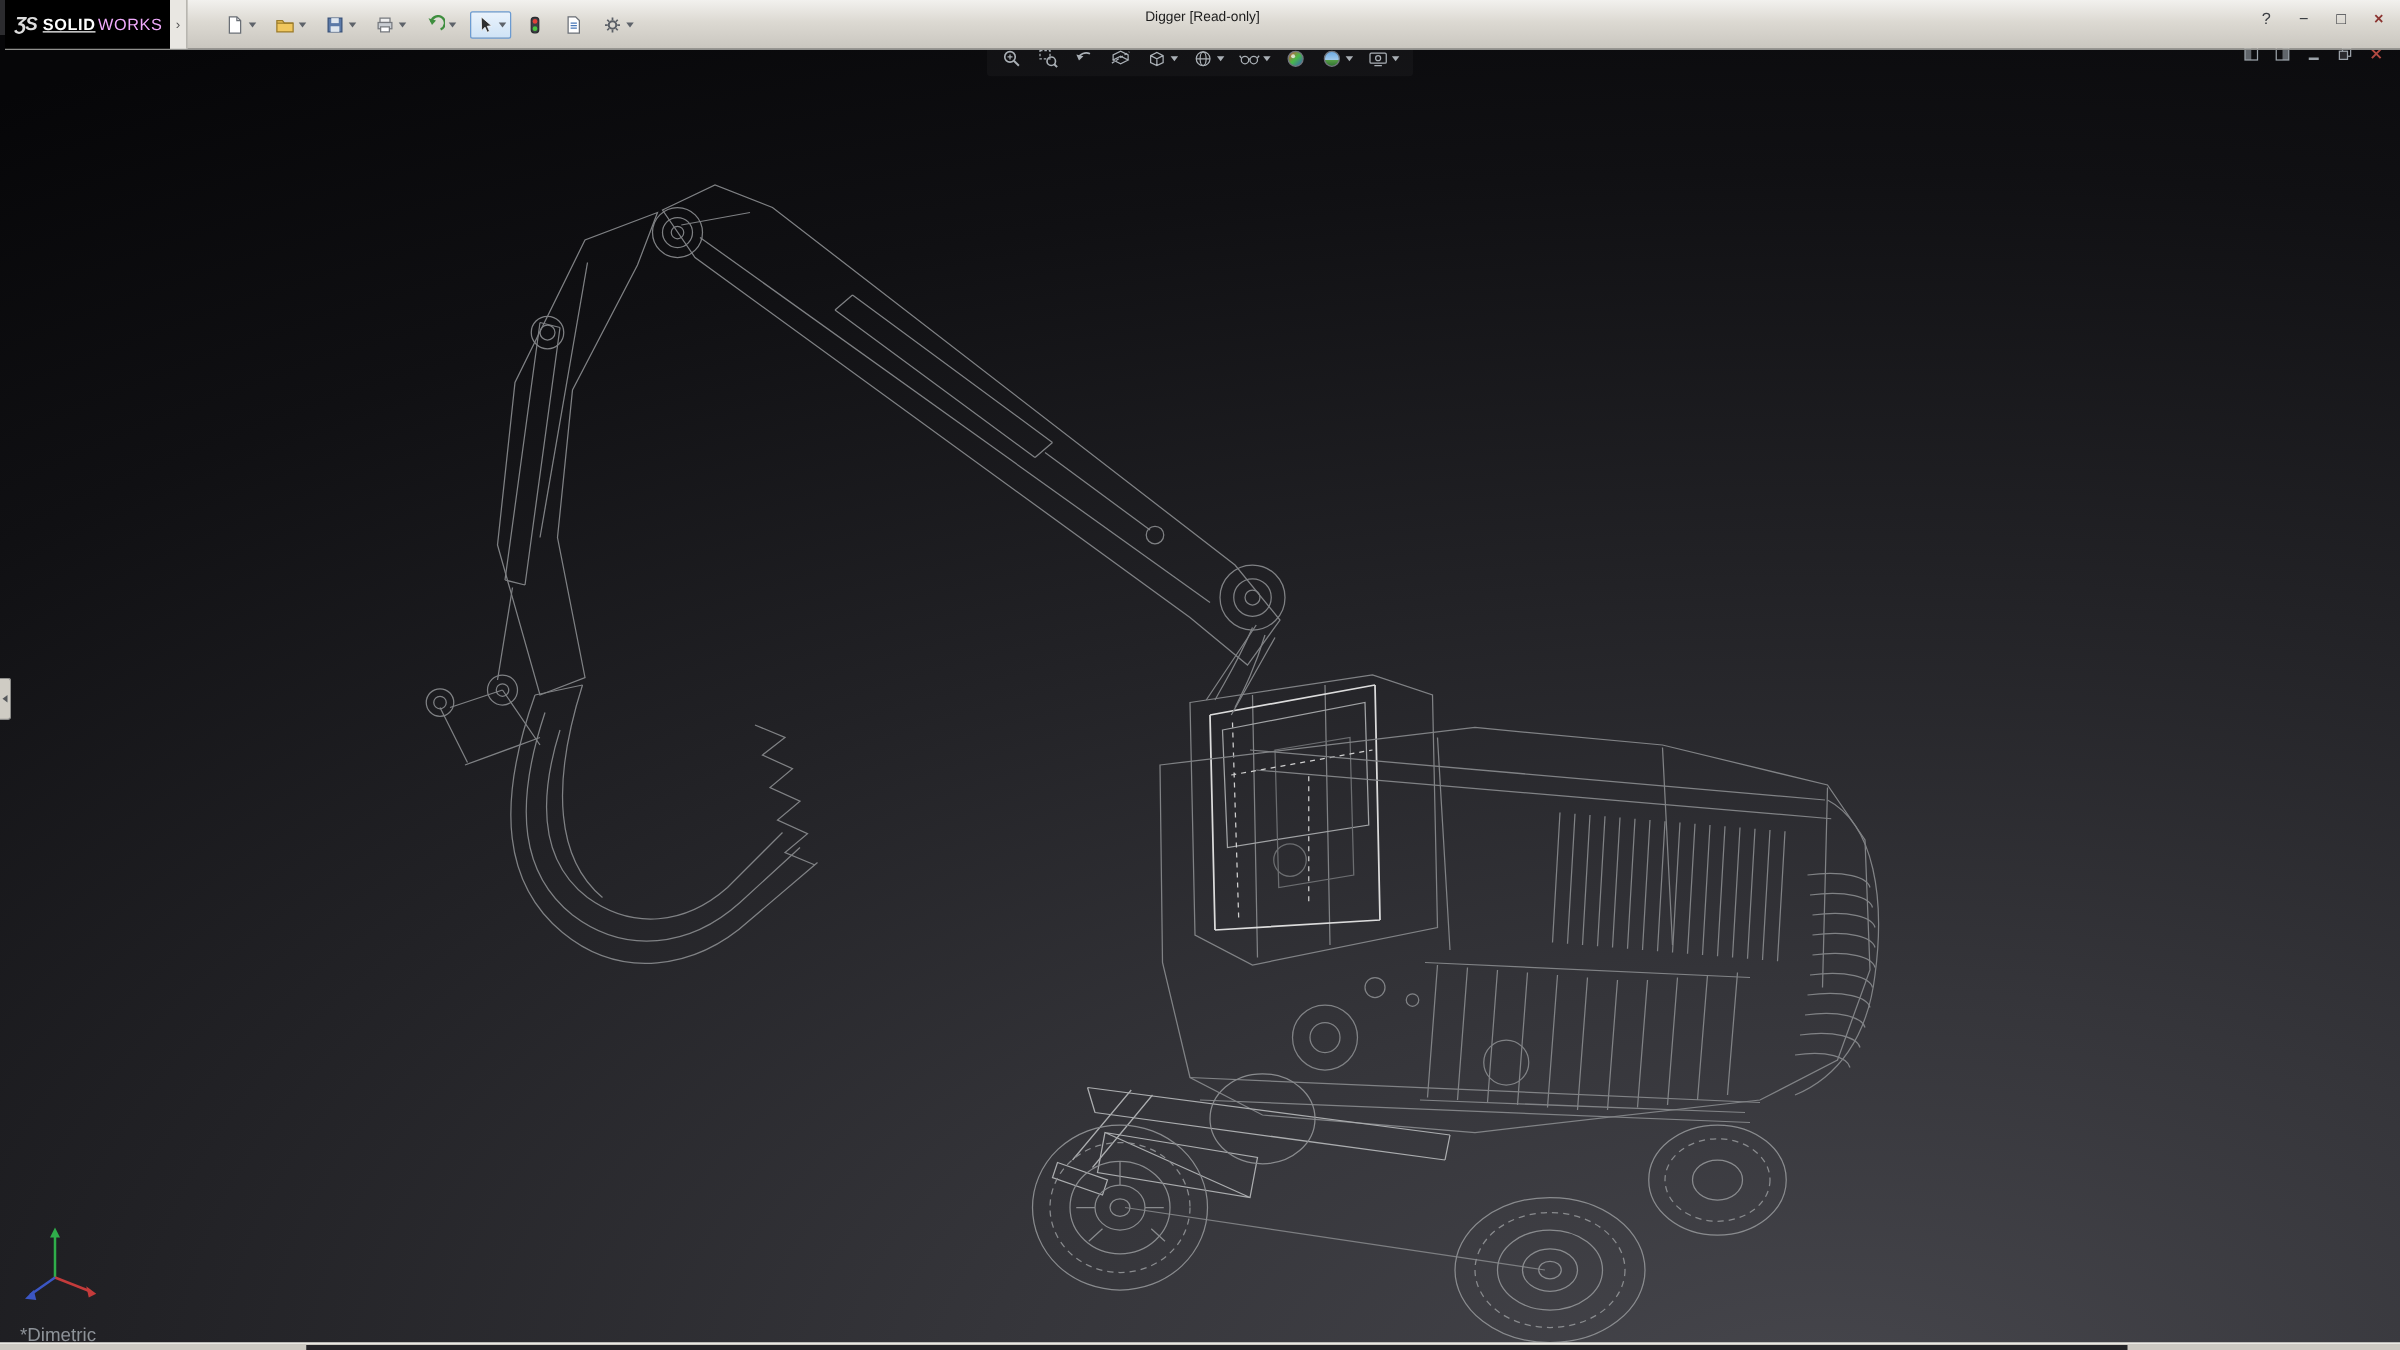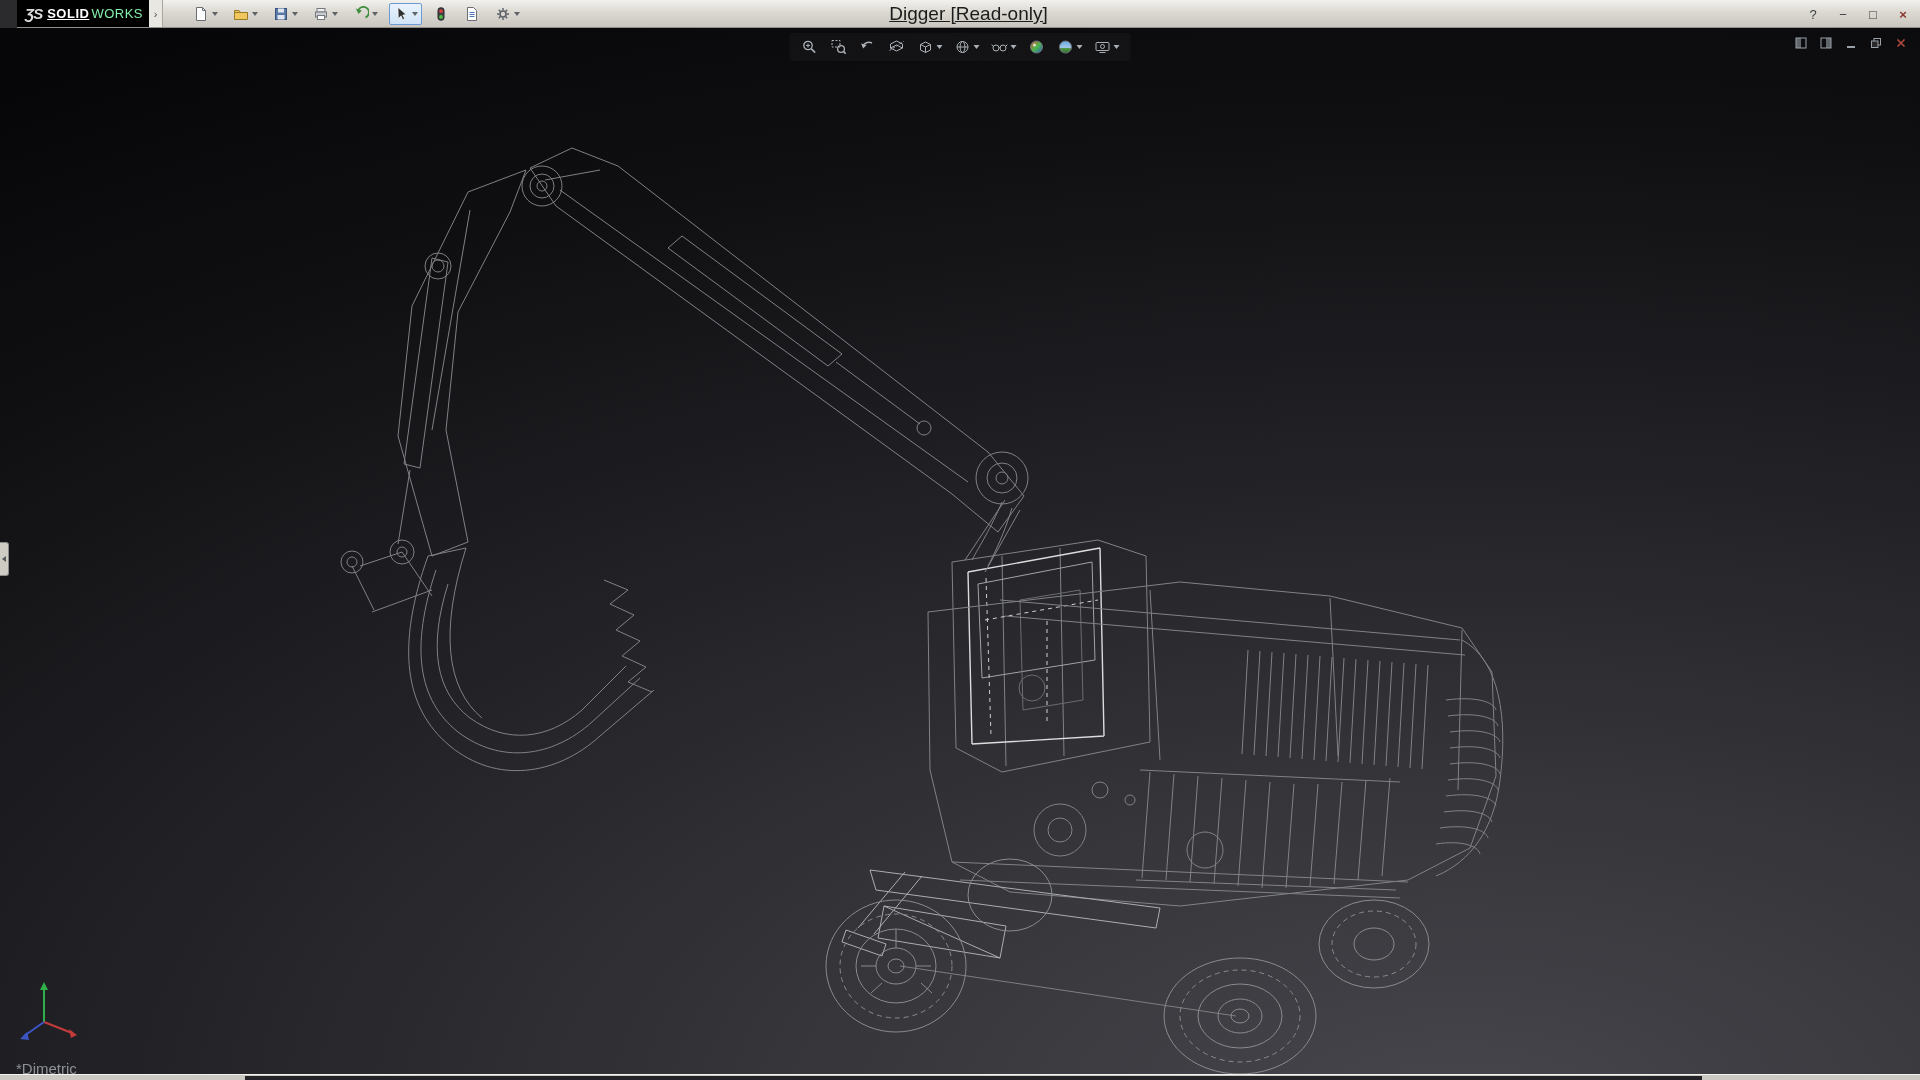--- a/index.html
+++ b/index.html
@@ -1,37 +1,37 @@
 <!DOCTYPE html>
 <html><head>
 <meta charset="utf-8">
 <style>
   * { margin:0; padding:0; box-sizing:border-box; }
   html,body { width:1920px; height:1080px; overflow:hidden; background:#2b2b2e;
               font-family:"Liberation Sans", sans-serif; }
 
   
-  .titlebar { position:absolute; top:0; left:17px; right:0; height:28px; z-index:60;
+  .titlebar { position:absolute; top:0; left:4px; right:0; height:40px; z-index:60;
               background:linear-gradient(#f2f1ee, #dcd9d2 45%, #c9c6bf);
               border-bottom:1px solid #8f8f8c; display:flex; align-items:stretch; }
   .logo { width:132px; background:#000; color:#fff; display:flex; align-items:center;
           padding-left:8px; gap:5px; flex:0 0 auto; }
   .logo-mark { font-weight:bold; font-style:italic; font-size:15px; color:#dcdcdc; letter-spacing:-1px; }
   .logo-solid { font-weight:bold; font-size:13px; color:#ffffff; letter-spacing:0.5px;text-decoration:underline; }
-  .logo-works { font-weight:normal; font-size:13px; color:#86efac; letter-spacing:0.5px; margin-left:-3px; }
+  .logo-works { font-weight:normal; font-size:13px; color:#f0abfc; letter-spacing:0.5px; margin-left:-3px; }
   .menu-flyout { width:14px; background:#e9e7e2; border-right:1px solid #a8a6a0; color:#555;
                  display:flex; align-items:center; justify-content:center; font-size:11px; cursor:pointer; }
   .tb-tools { display:flex; align-items:center; gap:7px; padding-left:26px; }
   .tb-btn { display:flex; align-items:center; padding:2px 3px; border:1px solid transparent; border-radius:2px; }
   .tb-btn.pressed { border:1px solid #6b9bd2; background:linear-gradient(#eaf3fc,#cfe3f6); }
   .caret { width:0; height:0; border-left:3.5px solid transparent; border-right:3.5px solid transparent;
            border-top:4px solid #5e636a; margin-left:3px; }
   .win-title { position:absolute; left:0; right:0; top:0; height:28px; display:flex;
-               align-items:center; justify-content:center; font-size:19px; color:#1c1c1c;
-               pointer-events:none;text-decoration:underline; }
+               align-items:center; justify-content:center; font-size:11px; color:#1c1c1c;
+               pointer-events:none; }
   .win-controls { position:absolute; right:6px; top:0; height:28px; display:flex; align-items:center; gap:8px; }
   .wc-btn { width:22px; height:18px; display:flex; align-items:center; justify-content:center;
             font-size:13px; color:#3c3f44; cursor:pointer; }
   .wc-btn.close { color:#8b3430; font-weight:bold; }
 
   
   .viewport { position:absolute; top:28px; left:0; right:0; bottom:6px; overflow:hidden;
               background:radial-gradient(135% 120% at 76% 104%,
                          #46464c 0%, #35353a 26%, #222226 52%, #101013 78%, #060608 100%); }
   .model-svg { position:absolute; inset:0; width:100%; height:100%; }

